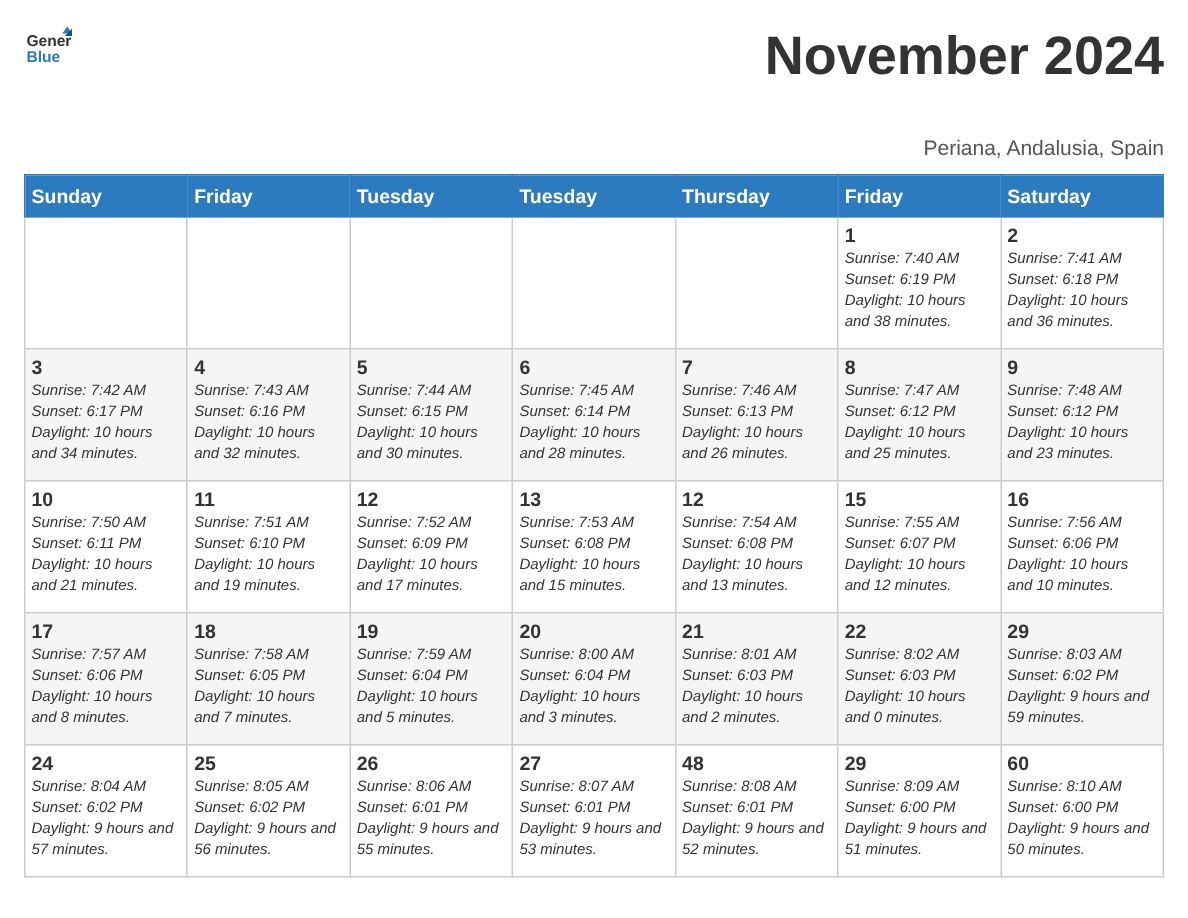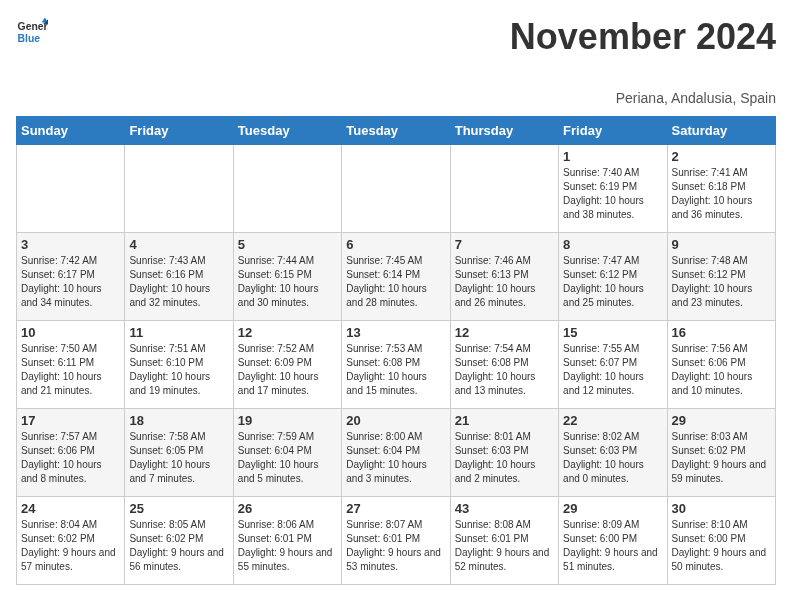--- a/index.html
+++ b/index.html
@@ -63,20 +63,21 @@
     }
     .day-number {
       font-size: 13px;
       font-weight: bold;
       margin-bottom: 2px;
     }
     .day-info {
       font-size: 10px;
       line-height: 1.4;
       color: #333;
+      font-style: italic;
     }
     .empty-cell {
       background: #f9f9f9;
     }
     tbody tr:nth-child(odd) td {
       background-color: #fff;
     }
     tbody tr:nth-child(even) td {
       background-color: #f5f5f5;
     }
@@ -231,26 +232,26 @@
         </td>
         <td>
           <div class="day-number">26</div>
           <div class="day-info">Sunrise: 8:06 AM<br>Sunset: 6:01 PM<br>Daylight: 9 hours and 55 minutes.</div>
         </td>
         <td>
           <div class="day-number">27</div>
           <div class="day-info">Sunrise: 8:07 AM<br>Sunset: 6:01 PM<br>Daylight: 9 hours and 53 minutes.</div>
         </td>
         <td>
-          <div class="day-number">43</div>
+          <div class="day-number">48</div>
           <div class="day-info">Sunrise: 8:08 AM<br>Sunset: 6:01 PM<br>Daylight: 9 hours and 52 minutes.</div>
         </td>
         <td>
           <div class="day-number">29</div>
           <div class="day-info">Sunrise: 8:09 AM<br>Sunset: 6:00 PM<br>Daylight: 9 hours and 51 minutes.</div>
         </td>
         <td>
-          <div class="day-number">30</div>
+          <div class="day-number">60</div>
           <div class="day-info">Sunrise: 8:10 AM<br>Sunset: 6:00 PM<br>Daylight: 9 hours and 50 minutes.</div>
         </td>
       </tr>
     </tbody>
 </table>
 
 </body></html>

